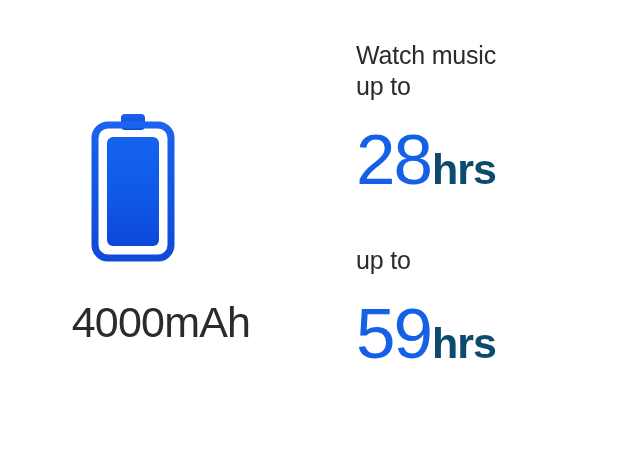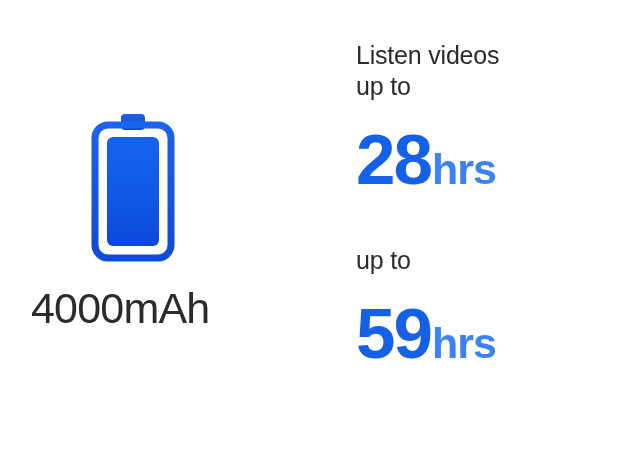--- a/index.html
+++ b/index.html
@@ -36,28 +36,29 @@
     position: absolute;
     left: 90px;
     top: 112px;
     width: 86px;
     height: 150px;
   }
 
   .capacity-label {
     position: absolute;
     left: 31px;
-    top: 287px;
+    top: 301px;
     width: 260px;
     font-size: 43px;
     font-weight: 400;
     letter-spacing: -0.8px;
     color: #2b2b2b;
     line-height: 1.0;
     white-space: nowrap;
+    text-align: center;
   }
 
   
   .stats-panel {
     position: absolute;
     left: 356px;
     top: 0;
     width: 284px;
     height: 453px;
   }
@@ -83,31 +84,31 @@
   .stat-value {
     margin-top: 22px;
     color: #1460e6;
     line-height: 1;
     white-space: nowrap;
     display: block;
   }
 
   .stat-number {
     font-size: 71px;
-    font-weight: 700;
+    font-weight: 400;
     letter-spacing: -2px;
     color: #1460e6;
     vertical-align: baseline;
   }
 
   .stat-unit {
     font-size: 43px;
     font-weight: 700;
     letter-spacing: -1px;
-    color: #3b82f6;
+    color: #0c4a6e;
     vertical-align: baseline;
     margin-left: 1px;
   }
 </style>
 </head>
 <body>
 
 <div class="infographic">
 
   <div class="battery-panel">
@@ -134,21 +135,21 @@
       </svg>
     </div>
 
     <div class="capacity-label">4000mAh</div>
   </div>
 
   <div class="stats-panel">
 
     <div class="stat-block videos">
       <div class="stat-caption">
-        <div>Listen videos</div>
+        <div>Watch music</div>
         <div>up to</div>
       </div>
       <div class="stat-value">
         <span class="stat-number">28</span><span class="stat-unit">hrs</span>
       </div>
     </div>
 
     <div class="stat-block music">
       <div class="stat-caption">
         <div>up to</div>

